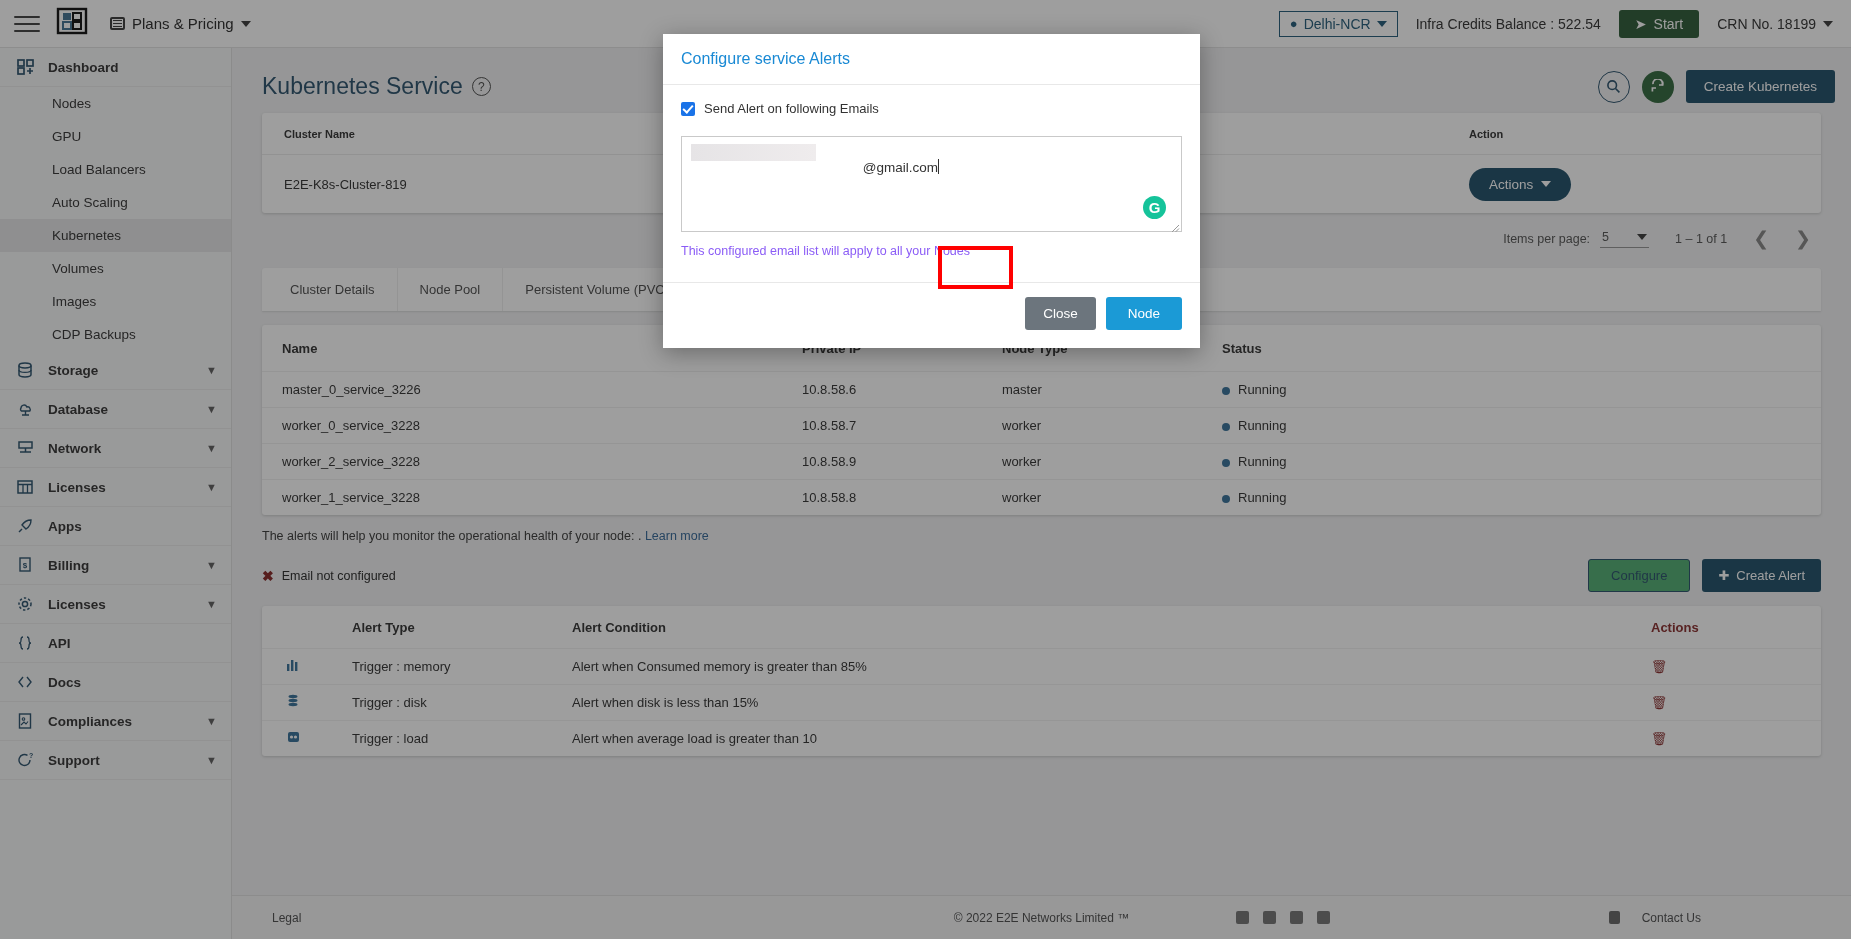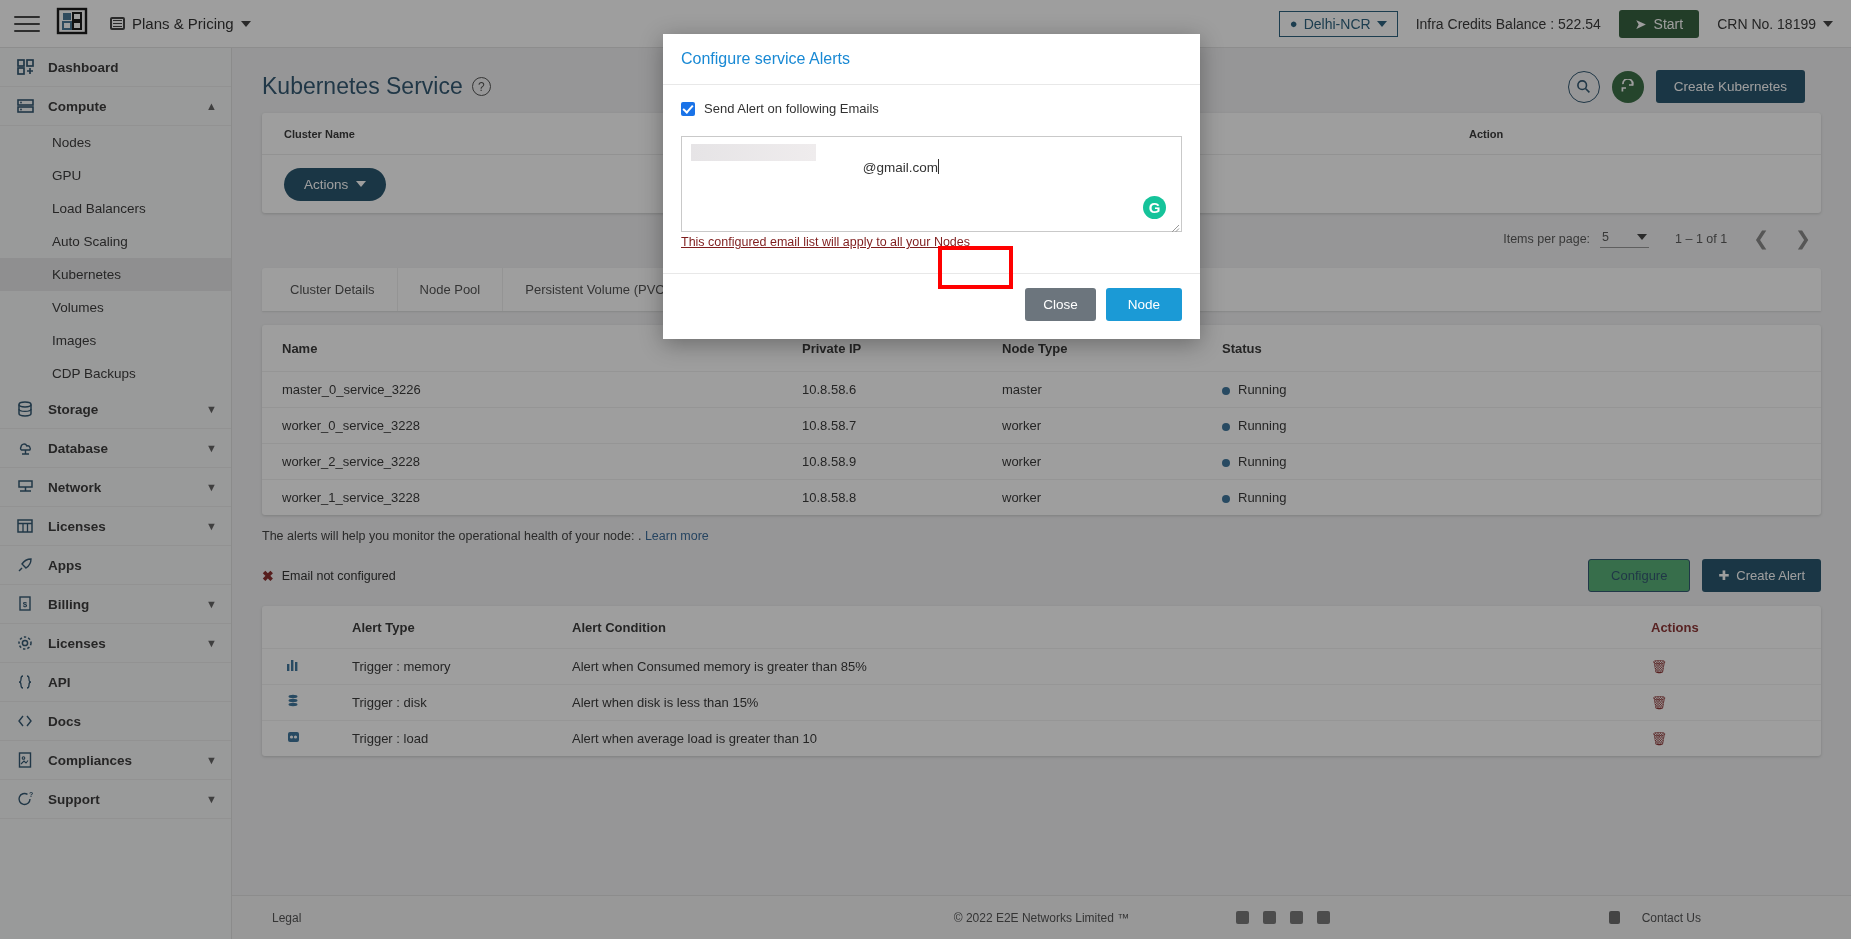--- a/index.html
+++ b/index.html
@@ -40,21 +40,21 @@
   
   .body-wrap { display:flex; height:891px; }
   .sidebar { width:232px; background:#f7f8f9; border-right:1px solid #e0e0e0; overflow:hidden; flex:none;}
   .side-item { display:flex; align-items:center; gap:12px; padding:9px 14px; font-size:13.5px; font-weight:bold; color:#3d3d3d; cursor:pointer; border-bottom:1px solid #ececec;}
   .side-item .ic { width:22px; height:20px; flex:none; display:flex; align-items:center; justify-content:center; color:#1b5e8c;}
   .side-item .chev { margin-left:auto; color:#666; font-size:11px;}
   .side-sub { padding:9px 14px 9px 52px; font-size:13.5px; color:#3d3d3d; cursor:pointer;}
   .side-sub.active { background:#e6e7e8; }
   
   .main { flex:1; background:#f1f2f4; position:relative; overflow:hidden;}
-  .page-head { display:flex; align-items:center; padding:22px 46px 10px 30px;}
+  .page-head { display:flex; align-items:center; padding:22px 16px 10px 30px;}
   .page-title { font-size:23px; color:#1b5e8c; display:flex; align-items:center; gap:9px;}
   .qmark { width:19px;height:19px;border:1.6px solid #555;border-radius:50%;font-size:12px;display:flex;align-items:center;justify-content:center;color:#555;}
   .head-right { margin-left:auto; display:flex; align-items:center; gap:12px;}
   .circ-btn { width:32px;height:32px;border-radius:50%;display:flex;align-items:center;justify-content:center;cursor:pointer;}
   .circ-search { border:1px solid #1b5e8c; color:#1b5e8c; background:transparent;}
   .circ-refresh { background:#1e7a32; color:#fff;}
   .btn-primary { background:#0c5e8a; color:#fff; padding:9px 18px; font-size:13.5px; border-radius:3px; cursor:pointer;}
   .card { background:#fff; margin:0 30px; border-radius:3px; box-shadow:0 1px 3px rgba(0,0,0,.16);}
   .clu-head, .clu-row { display:flex; align-items:center; padding:0 22px;}
   .clu-head { height:42px; font-weight:bold; font-size:11px; border-bottom:1px solid #ececec;}
@@ -105,21 +105,21 @@
   .chk-row { display:flex; align-items:center; gap:9px; font-size:13px; color:#333;}
   .chkbox { width:14px;height:14px;background:#1a73e8;border-radius:2px;position:relative;cursor:pointer;flex:none;}
   .chkbox:after{content:"";position:absolute;left:4px;top:1px;width:4px;height:8px;border:solid #fff;border-width:0 2px 2px 0;transform:rotate(42deg);}
   .ta-wrap { position:relative; margin-top:20px;}
   .ta { width:100%; height:96px; border:1px solid #c9c9c9; padding:8px 10px; font-size:13.5px; color:#333; resize:none; font-family:"Liberation Sans", sans-serif; background:#fff;}
   .redact { position:absolute; left:10px; top:8px; width:125px; height:17px; background:linear-gradient(90deg,#e6e4e6,#efeced); }
   .ta-text { position:absolute; left:10px; top:8px; font-size:13.5px; color:#333; white-space:pre;}
   .caret-blink { display:inline-block; width:1px; height:15px; background:#333; vertical-align:-2px;}
   .gram { position:absolute; right:16px; bottom:16px; width:23px; height:23px; border-radius:50%; background:#15c39a; color:#fff; display:flex; align-items:center; justify-content:center; font-size:15px; font-weight:bold; cursor:pointer;}
   .resize-h { position:absolute; right:2px; bottom:2px; width:9px; height:9px; }
-  .ta-note { font-size:12.5px; color:#7f1d1d;text-decoration:underline;}
+  .ta-note { margin-top:9px; font-size:12.5px; color:#8b5cf6;}
   .modal-foot { padding:14px 18px 18px 18px; border-top:1px solid #e8e8e8; display:flex; justify-content:flex-end; gap:10px; margin-top:12px;}
   .btn-close { background:#6c757d; color:#fff; border:none; padding:9px 18px; font-size:13.5px; border-radius:3px; cursor:pointer; font-family:"Liberation Sans",sans-serif;}
   .btn-save { background:#1b9ad6; color:#fff; border:none; padding:9px 22px; font-size:13.5px; border-radius:3px; cursor:pointer; font-family:"Liberation Sans",sans-serif;}
   .redbox { position:absolute; left:938px; top:246px; width:75px; height:43px; border:4px solid #ff0000; z-index:60; pointer-events:none; }
 </style>
 </head>
 <body>
 
 <div id="app">
 
@@ -169,32 +169,20 @@
           <svg width="17" height="16" viewBox="0 0 17 16">
               <rect x="1" y="1" width="6" height="6" fill="none" stroke="#1b5e8c" stroke-width="1.7"></rect>
               <rect x="10" y="1" width="6" height="6" fill="none" stroke="#1b5e8c" stroke-width="1.7"></rect>
               <rect x="1" y="9" width="6" height="6" fill="none" stroke="#1b5e8c" stroke-width="1.7"></rect>
               <path d="M13 9v6M10 12h6" stroke="#1b5e8c" stroke-width="1.7"></path>
             </svg>
         </span>
         <span>Dashboard</span>
       </div>
 
-      <div class="side-item">
-        <span class="ic">
-          <svg width="17" height="16" viewBox="0 0 17 16">
-              <rect x="1" y="2" width="15" height="5" fill="none" stroke="#1b5e8c" stroke-width="1.6"></rect>
-              <rect x="1" y="9" width="15" height="5" fill="none" stroke="#1b5e8c" stroke-width="1.6"></rect>
-              <circle cx="4" cy="4.5" r="0.9" fill="#1b5e8c"></circle>
-              <circle cx="4" cy="11.5" r="0.9" fill="#1b5e8c"></circle>
-            </svg>
-        </span>
-        <span>Compute</span>
-        <span class="chev">▲</span>
-      </div>
 
       <div class="side-sub"><span>Nodes</span></div>
       <div class="side-sub"><span>GPU</span></div>
       <div class="side-sub"><span>Load Balancers</span></div>
       <div class="side-sub"><span>Auto Scaling</span></div>
       <div class="side-sub active"><span>Kubernetes</span></div>
       <div class="side-sub"><span>Volumes</span></div>
       <div class="side-sub"><span>Images</span></div>
       <div class="side-sub"><span>CDP Backups</span></div>
 
@@ -330,20 +318,21 @@
           <div class="btn-primary">Create Kubernetes</div>
         </div>
       </div>
 
       <div class="card">
         <div class="clu-head">
           <div class="c-name">Cluster Name</div>
           <div class="c-act">Action</div>
         </div>
         <div class="clu-row">
+          <div class="c-name">E2E-K8s-Cluster-819</div>
           <div class="c-act">
             <span class="btn-actions">
               <span>Actions</span>
               <span class="caret"></span>
             </span>
           </div>
         </div>
       </div>
 
       <div class="pager">

